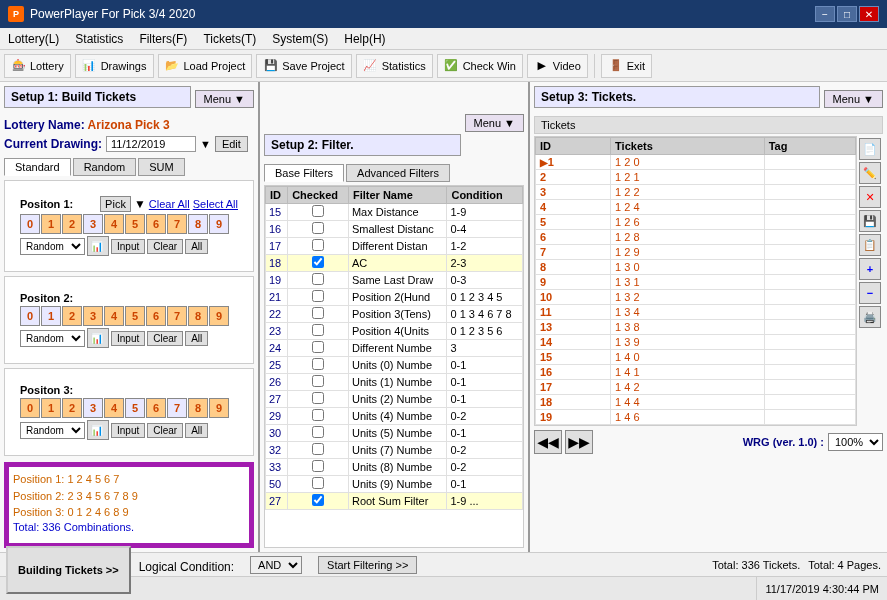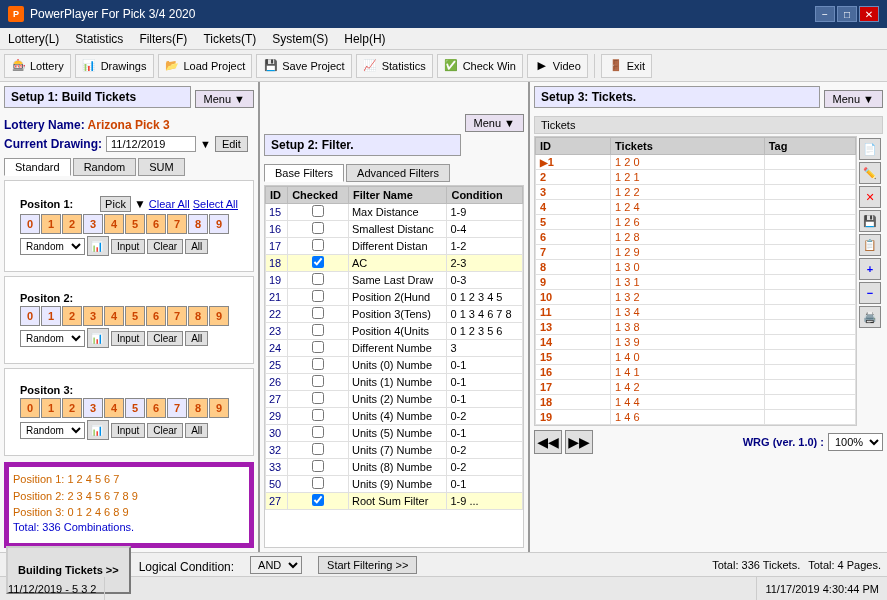--- a/index.html
+++ b/index.html
@@ -562,16 +562,15 @@
       <option>AND</option>
       <option>OR</option>
     </select>
     <button class="filter-options-btn">Start Filtering &gt;&gt;</button>
   </div>
   <span style="margin-left:auto; font-size:11px;">Total: 336 Tickets.</span>
   <span style="font-size:11px;">Total: 4 Pages.</span>
 </div>
 
 <div class="status-bar">
-  <div class="status-seg">11/12/2019 - 5 3 2</div>
   <div class="status-seg" style="flex:1;"></div>
   <div class="status-seg">11/17/2019 4:30:44 PM</div>
 </div>
 
 </body></html>

